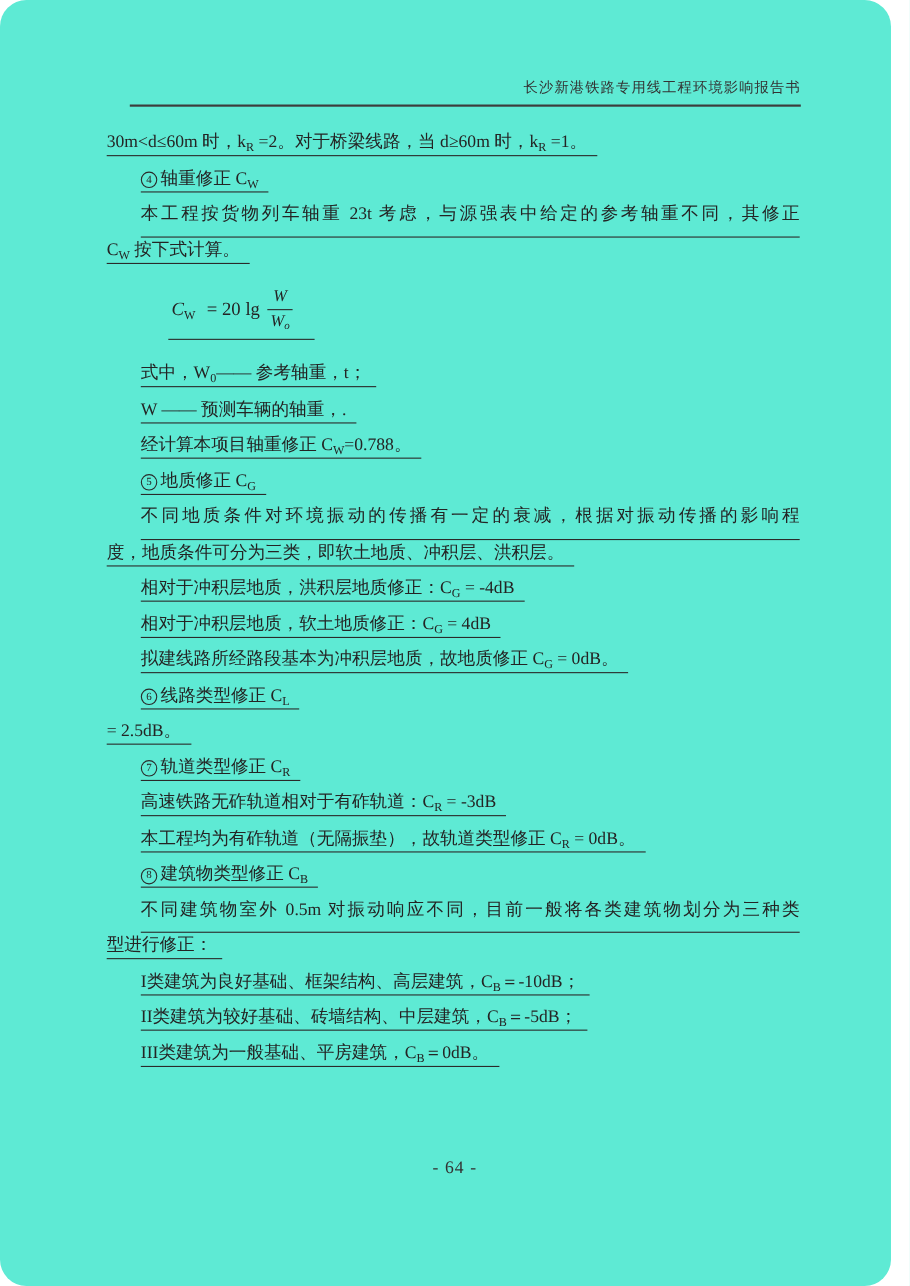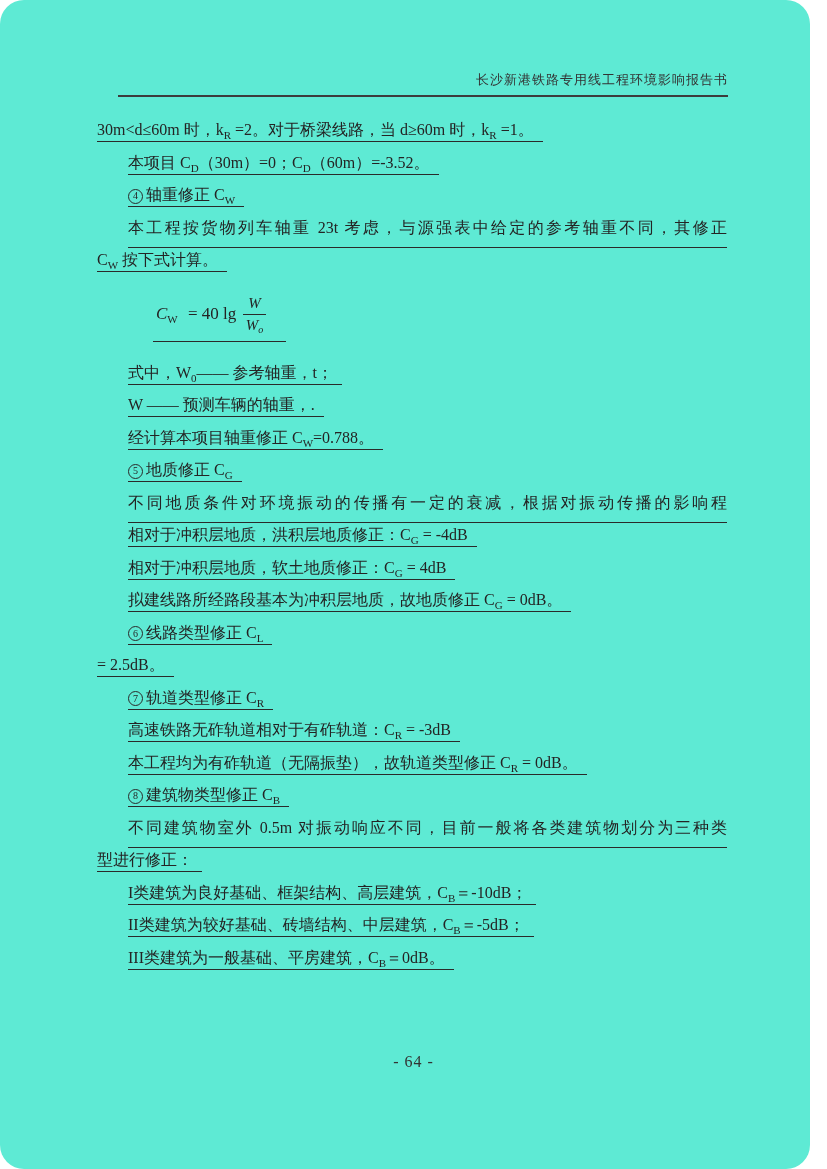--- a/index.html
+++ b/index.html
@@ -49,38 +49,38 @@
   }
 </style>
 </head>
 <body>
 
 <div class="page">
   <div class="hdr-title">长沙新港铁路专用线工程环境影响报告书</div>
   <div class="hdr-rule"></div>
   <div class="doc-body">
       <div class="line"><span class="u">30m&lt;d≤60m 时，k<sub>R</sub> =2。对于桥梁线路，当 d≥60m 时，k<sub>R</sub> =1。</span></div>
-      <div class="line ind1"><span class="u">本项目 C<sub>D</sub>（30m）=0；C<sub>D</sub>（60m）=-3.52。</span></div>
       <div class="line ind1"><span class="u"><span class="circ">4</span>轴重修正 C<sub>W</sub></span></div>
       <div class="line ind1 just"><span class="u">本工程按货物列车轴重 23t 考虑，与源强表中给定的参考轴重不同，其修正</span></div>
       <div class="line"><span class="u">C<sub>W</sub> 按下式计算。</span></div>
       <div class="formula-slot">
         <span class="fwrap">
-          <span class="fl"><i>C</i><sub>W</sub><span class="fmid"> = 40 lg </span></span>
+          <span class="fl"><i>C</i><sub>W</sub><span class="fmid"> = 20 lg </span></span>
           <span class="frac">
             <span class="num">W</span>
             <span class="den">W<sub>o</sub></span>
           </span>
         </span>
       </div>
       <div class="line ind1"><span class="u">式中，W<sub>0</sub>—— 参考轴重，t；</span></div>
       <div class="line ind1"><span class="u">W —— 预测车辆的轴重，.</span></div>
       <div class="line ind1"><span class="u">经计算本项目轴重修正 C<sub>W</sub>=0.788。</span></div>
       <div class="line ind1"><span class="u"><span class="circ">5</span>地质修正 C<sub>G</sub></span></div>
       <div class="line ind1 just"><span class="u">不同地质条件对环境振动的传播有一定的衰减，根据对振动传播的影响程</span></div>
+      <div class="line"><span class="u">度，地质条件可分为三类，即软土地质、冲积层、洪积层。</span></div>
       <div class="line ind1"><span class="u">相对于冲积层地质，洪积层地质修正：C<sub>G</sub> = -4dB</span></div>
       <div class="line ind1"><span class="u">相对于冲积层地质，软土地质修正：C<sub>G</sub> = 4dB</span></div>
       <div class="line ind1"><span class="u">拟建线路所经路段基本为冲积层地质，故地质修正 C<sub>G</sub> = 0dB。</span></div>
       <div class="line ind1"><span class="u"><span class="circ">6</span>线路类型修正 C<sub>L</sub></span></div>
       <div class="line"><span class="u">= 2.5dB。</span></div>
       <div class="line ind1"><span class="u"><span class="circ">7</span>轨道类型修正 C<sub>R</sub></span></div>
       <div class="line ind1"><span class="u">高速铁路无砟轨道相对于有砟轨道：C<sub>R</sub> = -3dB</span></div>
       <div class="line ind1"><span class="u">本工程均为有砟轨道（无隔振垫），故轨道类型修正 C<sub>R</sub> = 0dB。</span></div>
       <div class="line ind1"><span class="u"><span class="circ">8</span>建筑物类型修正 C<sub>B</sub></span></div>
       <div class="line ind1 just"><span class="u">不同建筑物室外 0.5m 对振动响应不同，目前一般将各类建筑物划分为三种类</span></div>

